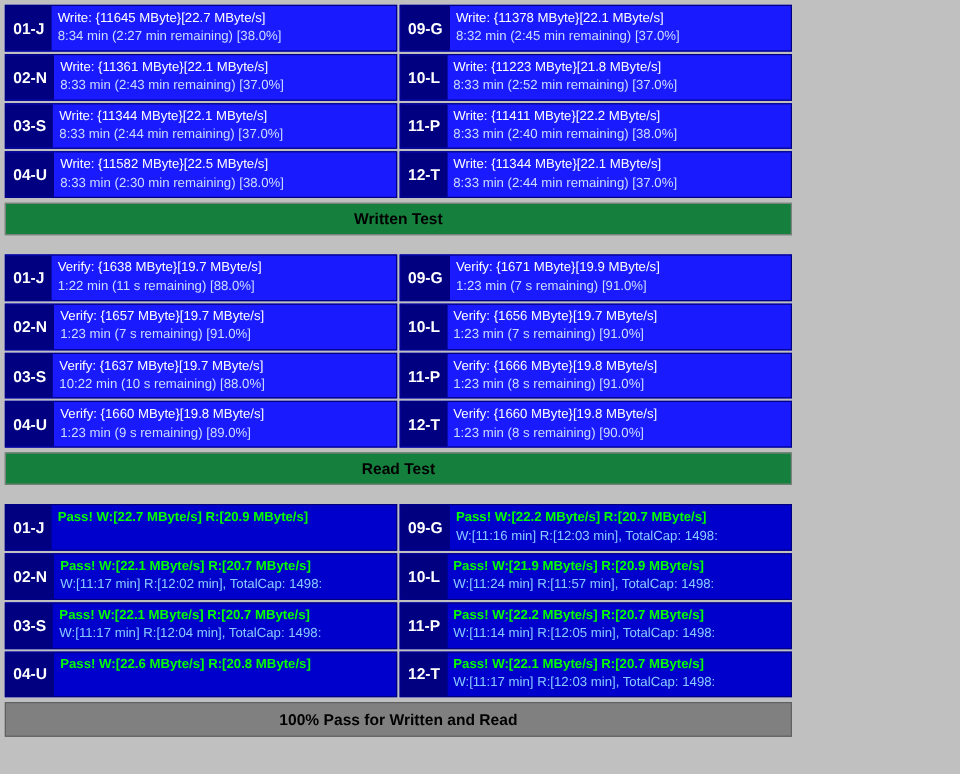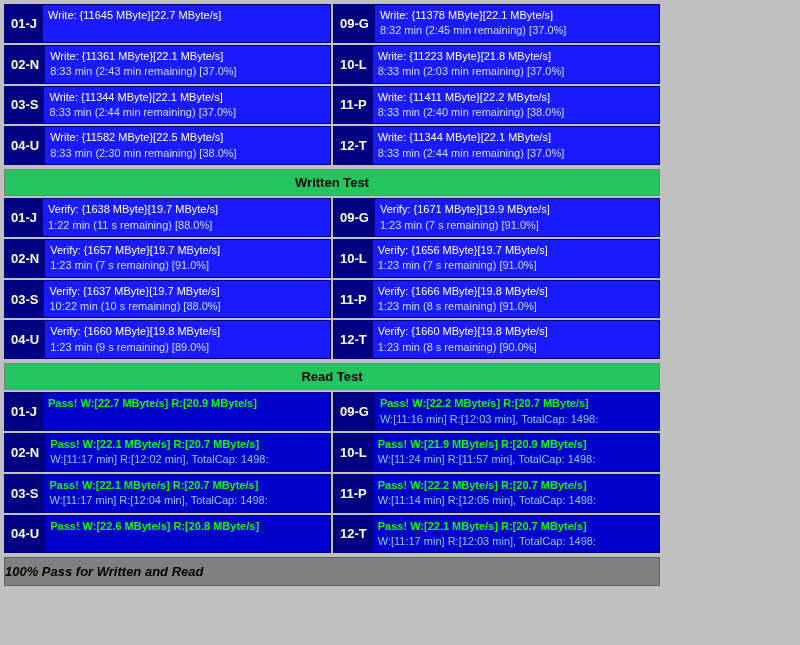--- a/index.html
+++ b/index.html
@@ -50,62 +50,63 @@
     }
     .device-info .line1 {
       font-weight: normal;
       color: #ffffff;
     }
     .device-info .line2 {
       color: #ccddff;
     }
     .section-header {
       text-align: center;
-      background: #22c55e;
+      background: #15803d;
       color: #000;
       font-weight: bold;
       font-size: 13px;
       padding: 5px 2px;
-      margin: 4px 0 2px 0;
+      margin: 4px 0 16px 0;
       border: 1px solid #808080;
     }
     .pass-cell {
       background: #0000cc;
       border: 1px solid #000080;
     }
     .pass-cell .device-info .line1 {
       color: #00ff00;
       font-weight: bold;
     }
     .pass-cell .device-info .line2 {
       color: #88ccff;
     }
     .footer-bar {
       background: #808080;
       color: #000;
+      text-align: center;
       font-size: 13px;
       font-weight: bold;
       padding: 6px 0;
       margin-top: 4px;
       border: 1px solid #606060;
-      font-style: italic;
     }
   </style>
 </head>
 <body>
 
 <div class="main-container">
 
   <div class="section">
     <div class="grid-2col">
 
       <div class="device-cell">
         <div class="device-label">01-J</div>
         <div class="device-info">
           <div class="line1">Write: {11645 MByte}[22.7 MByte/s]</div>
+          <div class="line2">8:34 min (2:27 min remaining)  [38.0%]</div>
         </div>
       </div>
 
       <div class="device-cell">
         <div class="device-label">09-G</div>
         <div class="device-info">
           <div class="line1">Write: {11378 MByte}[22.1 MByte/s]</div>
           <div class="line2">8:32 min (2:45 min remaining)  [37.0%]</div>
         </div>
       </div>
@@ -115,21 +116,21 @@
         <div class="device-info">
           <div class="line1">Write: {11361 MByte}[22.1 MByte/s]</div>
           <div class="line2">8:33 min (2:43 min remaining)  [37.0%]</div>
         </div>
       </div>
 
       <div class="device-cell">
         <div class="device-label">10-L</div>
         <div class="device-info">
           <div class="line1">Write: {11223 MByte}[21.8 MByte/s]</div>
-          <div class="line2">8:33 min (2:03 min remaining)  [37.0%]</div>
+          <div class="line2">8:33 min (2:52 min remaining)  [37.0%]</div>
         </div>
       </div>
 
       <div class="device-cell">
         <div class="device-label">03-S</div>
         <div class="device-info">
           <div class="line1">Write: {11344 MByte}[22.1 MByte/s]</div>
           <div class="line2">8:33 min (2:44 min remaining)  [37.0%]</div>
         </div>
       </div>

